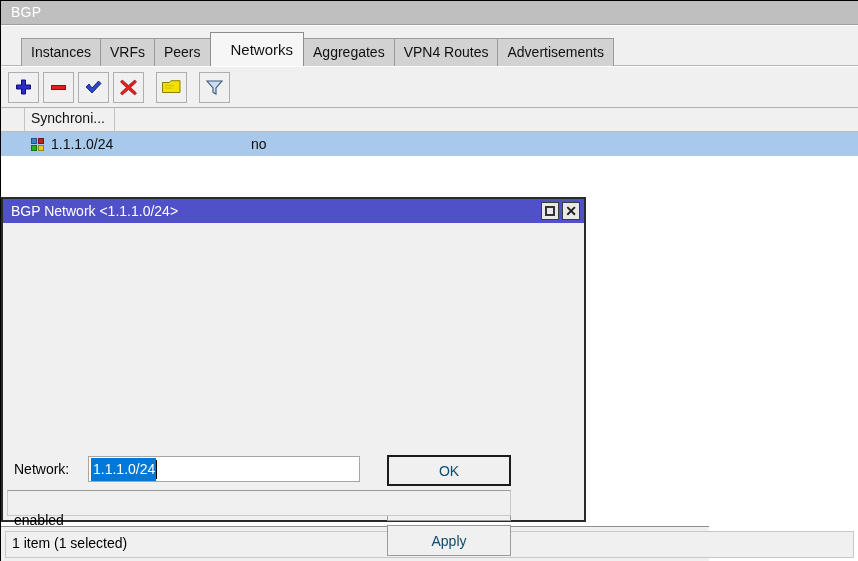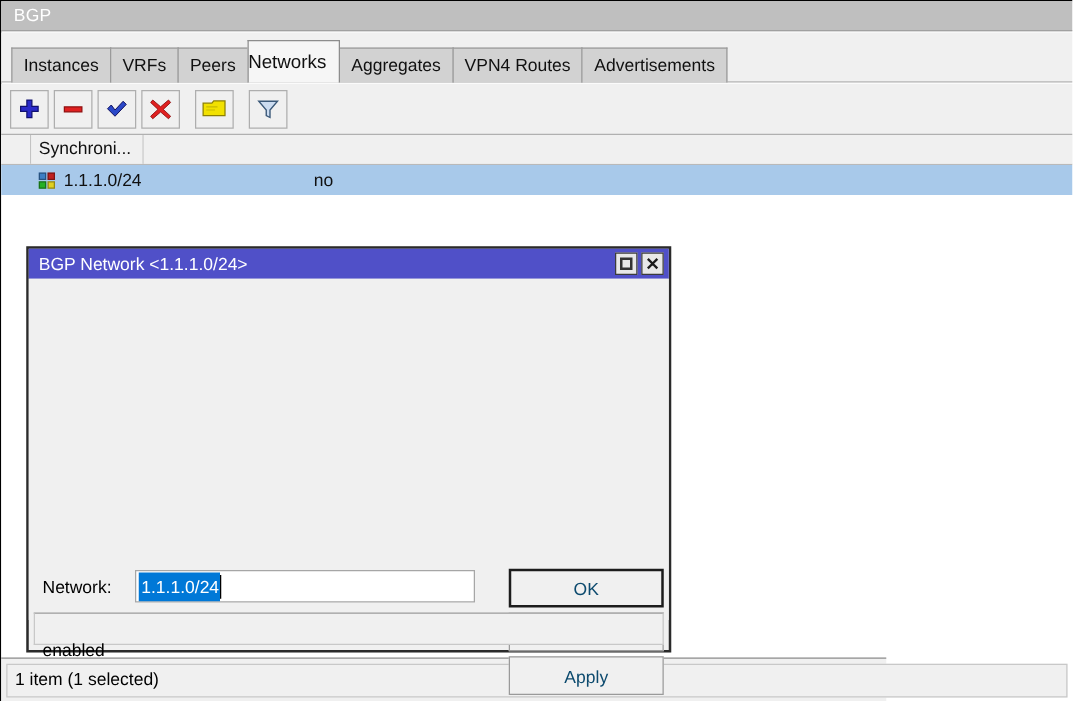--- a/index.html
+++ b/index.html
@@ -40,21 +40,21 @@
 
   
   .tabstrip {
     position: absolute;
     left: 0; top: 25px;
     width: 857px; height: 40px;
     background: #f0f0f0;
   }
   .tabs-row {
     position: absolute;
-    left: 8px; bottom: 0;
+    left: 20px; bottom: 0;
     display: flex;
     align-items: flex-end;
     height: 40px;
   }
   .tab {
     background: #d2d2d2;
     border: 1px solid #9a9a9a;
     border-bottom: none;
     margin-right: -1px;
     padding: 3px 9px 4px 9px;
@@ -63,21 +63,21 @@
     font-size: 14px;
     color: #101010;
     white-space: nowrap;
     position: relative;
     z-index: 1;
   }
   .tab.active {
     background: #f6f6f6;
     height: 34px;
     line-height: 25px;
-    padding: 4px 10px 5px 0;
+    padding: 4px 10px 5px 20px;
     border-color: #8d8d8d;
     z-index: 3;
     font-size: 15px;
   }
   .tabstrip-underline {
     position: absolute;
     left: 0; bottom: 0;
     width: 857px; height: 1px;
     background: #b5b5b5;
   }
@@ -201,22 +201,22 @@
     width: 849px; height: 27px;
     border: 1px solid #c8c8c8;
     background: #f0f0f0;
     padding: 3px 0 0 6px;
     font-size: 14px;
   }
 
   
   .dialog {
     position: absolute;
-    left: 20px; top: 196px;
-    width: 516px; height: 325px;
+    left: 0; top: 196px;
+    width: 585px; height: 325px;
     background: #f0f0f0;
     border: 2px solid #2a2a2a;
     z-index: 50;
   }
   .dlg-title {
     position: relative;
     height: 24px;
     background: #5050c8;
     display: flex;
     align-items: center;

